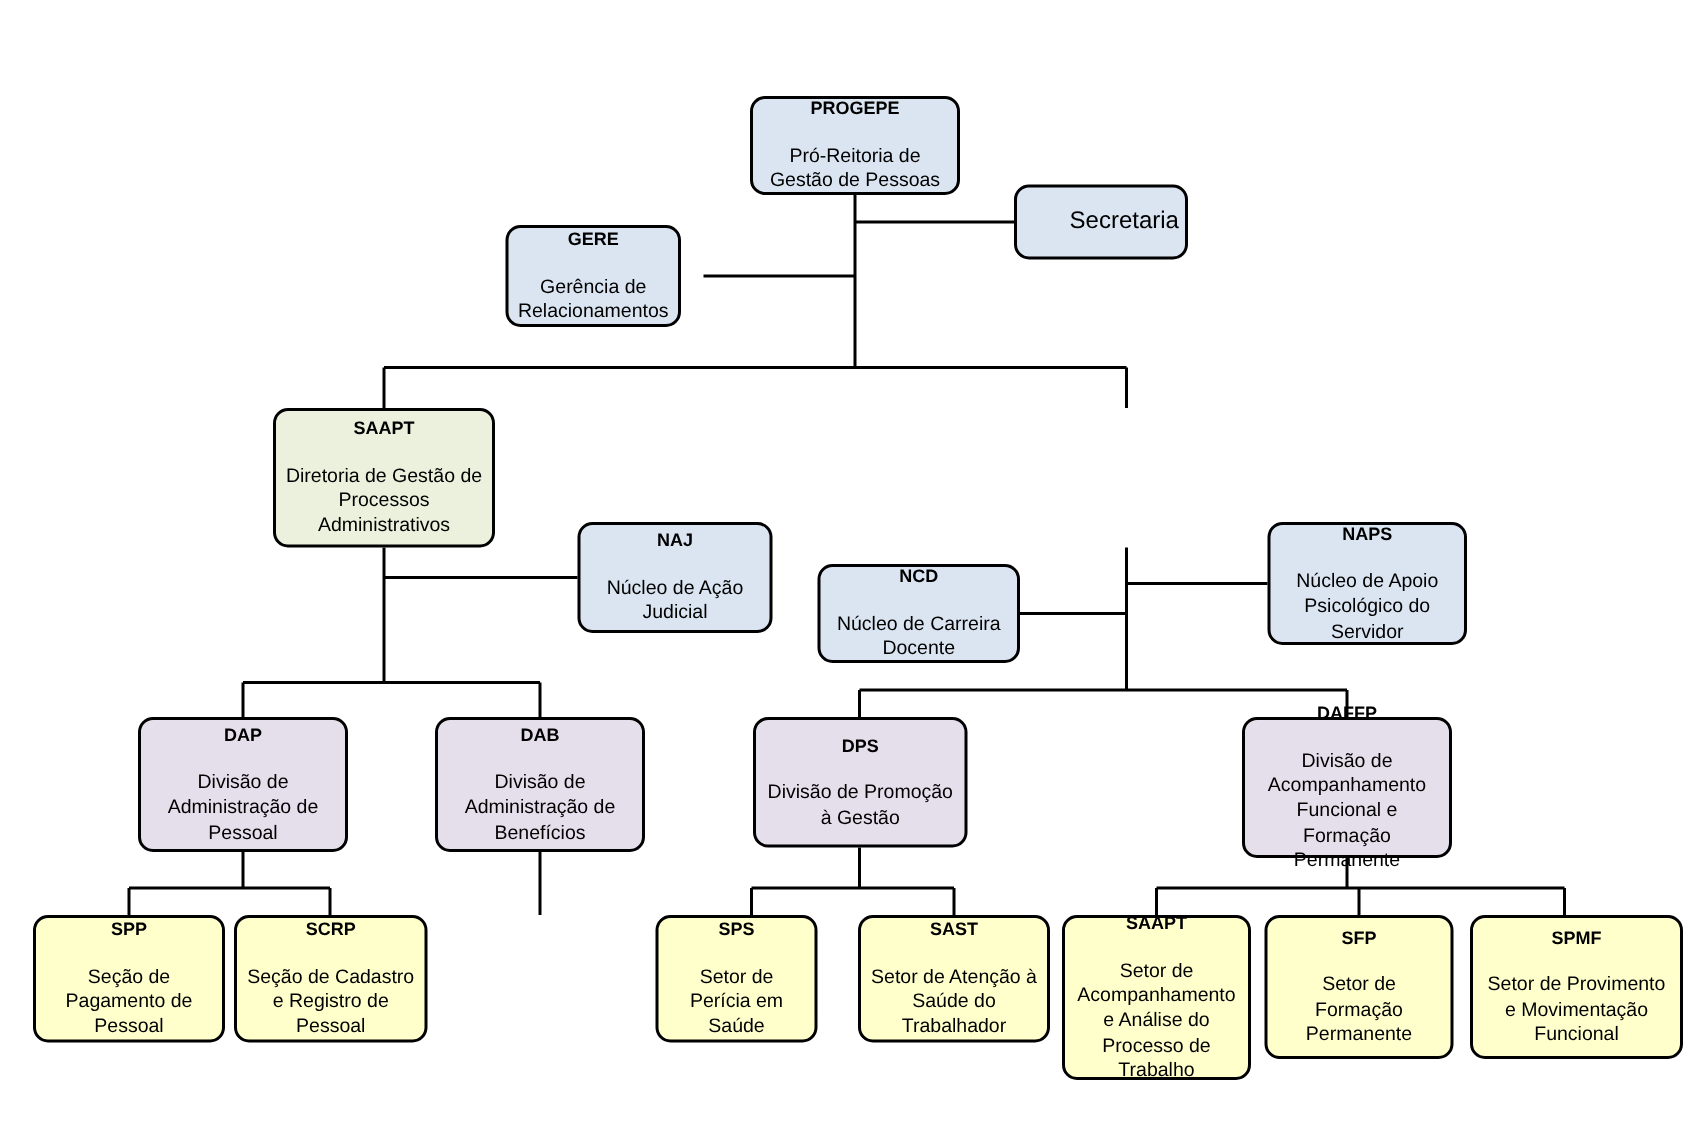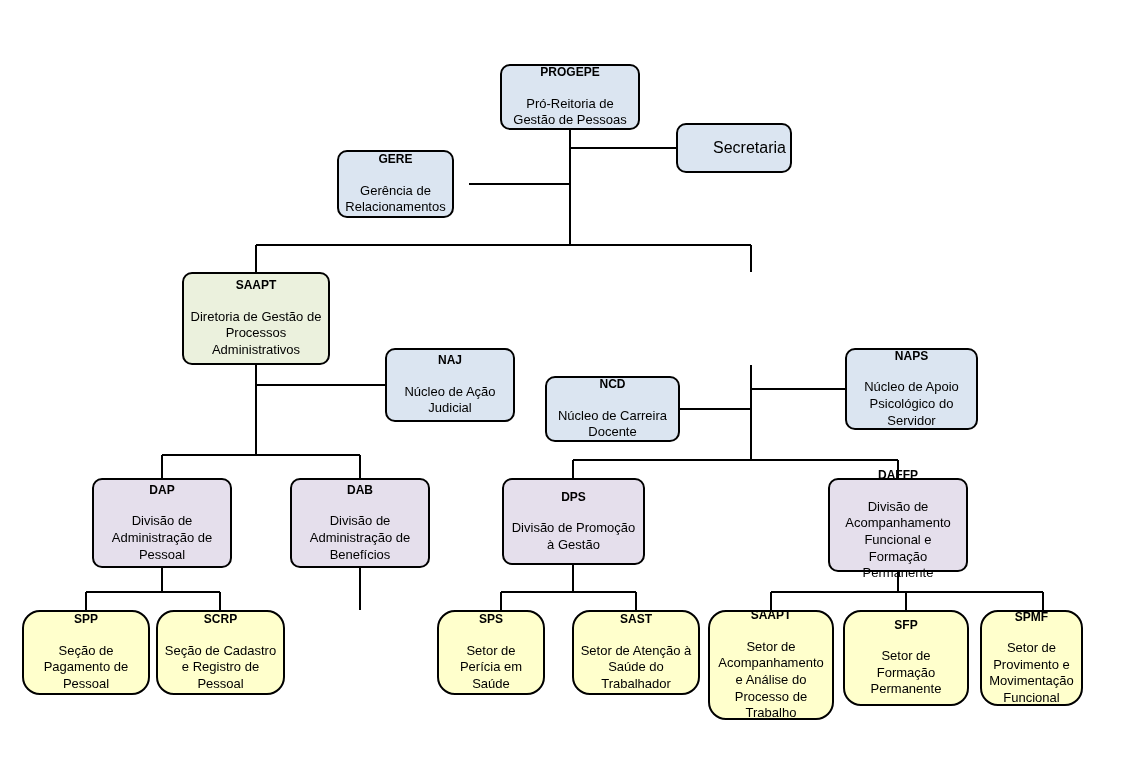--- a/index.html
+++ b/index.html
@@ -24,21 +24,21 @@
     line-height: 1.28;
     color: #000;
     gap: 14px;
   }
   .node .acr { font-weight: bold; font-size: 12px; margin-bottom: 1px; }
   .node .desc { font-size: 13px; }
   .node.single .desc { font-size: 16px; margin-left: 31px; }
   .blue   { background: var(--c-blue,   #dbe5f1); }
   .green  { background: var(--c-green,  #ebf1dd); }
   .purple { background: var(--c-purple, #e5dfec); }
-  .yellow { background: var(--c-yellow, #ffffcc); border-radius: 18px; }
+  .yellow { background: var(--c-yellow, #ffffcc); }
 </style>
 </head>
 <body>
 
 <div id="canvas">
 
   <svg id="connectors" width="1134" height="761" viewBox="0 0 1134 761" xmlns="http://www.w3.org/2000/svg">
     <polyline points="570,130 570,245"></polyline>
     <polyline points="570,148 676,148"></polyline>
     <polyline points="469,184 570,184"></polyline>
@@ -151,18 +151,18 @@
   <div class="node yellow" style="left:708px;top:610px;width:126px;height:110px">
     <div class="acr">SAAPT</div>
     <div class="desc">Setor de Acompanhamento e Análise do Processo de Trabalho</div>
   </div>
 
   <div class="node yellow" style="left:843px;top:610px;width:126px;height:96px">
     <div class="acr">SFP</div>
     <div class="desc">Setor de Formação Permanente</div>
   </div>
 
-  <div class="node yellow" style="left:980px;top:610px;width:103px;height:96px">
+  <div class="node yellow" style="left:980px;top:610px;width:142px;height:96px">
     <div class="acr">SPMF</div>
     <div class="desc">Setor de Provimento e Movimentação Funcional</div>
   </div>
 
 </div>
 
 </body></html>

